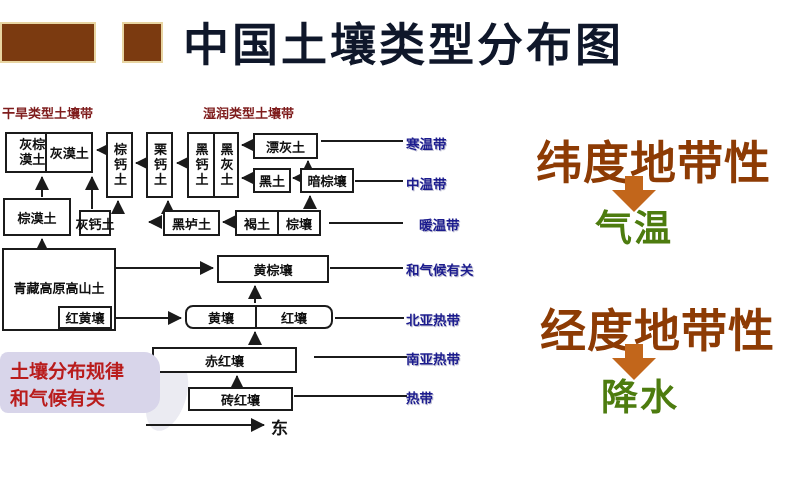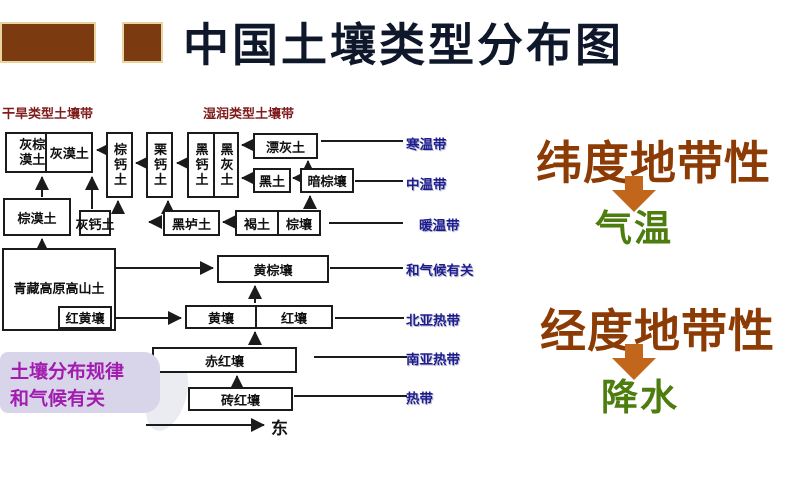--- a/index.html
+++ b/index.html
@@ -25,21 +25,21 @@
   .wrap{white-space:normal;text-align:center;line-height:1.15;font-size:13px;}
   .vbox,.vcell{writing-mode:vertical-rl;text-orientation:upright;letter-spacing:2px;}
   .belt-label{position:absolute;font-size:13px;font-weight:700;color:#7f1d1d;z-index:2;white-space:nowrap;}
   .zone-label{position:absolute;left:406px;font-size:13.5px;font-weight:700;color:#1c1c8e;
               text-shadow:1px 1px 0 rgba(140,140,175,.55);z-index:2;white-space:nowrap;}
   #east-label{position:absolute;left:271px;top:414px;font-size:17px;font-weight:700;color:#111;z-index:2;}
 
   
   #note-box{position:absolute;left:0;top:352px;width:160px;height:61px;background:#d8d5ea;
             border-radius:8px 16px 16px 8px;z-index:2;padding:7px 0 0 10px;box-sizing:border-box;}
-  #note-box .note-line{display:block;color:#a21caf;font-size:19px;font-weight:700;line-height:1.4;}
+  #note-box .note-line{display:block;color:#b91c1c;font-size:19px;font-weight:700;line-height:1.4;}
   #swoosh{position:absolute;left:148px;top:360px;width:38px;height:72px;background:#ebebf2;
           border-radius:50%;transform:rotate(18deg);z-index:0;}
 
   
   .panel-heading{position:absolute;margin:0;font-size:46px;font-weight:700;color:#8d3b04;
                  letter-spacing:1px;white-space:nowrap;z-index:2;}
   .panel-result{position:absolute;margin:0;font-size:37px;font-weight:700;color:#4d7c0f;
                 letter-spacing:2px;white-space:nowrap;z-index:2;}
   .down-arrow{position:absolute;width:44px;height:36px;z-index:2;}
   .down-arrow .stem{position:absolute;left:13px;top:0;width:18px;height:15px;background:#c2661b;}
@@ -132,21 +132,21 @@
     <div class="cell" style="width:43px;">棕壤</div>
   </div>
 
   <div class="box" style="left:2px;top:248px;width:114px;height:83px;align-items:flex-start;padding-top:28px;">
     <span>青藏高原高山土</span>
     <div class="box" style="left:54px;top:56px;width:54px;height:23px;">红黄壤</div>
   </div>
 
   <div class="box" style="left:217px;top:255px;width:112px;height:28px;">黄棕壤</div>
 
-  <div class="box split" style="left:185px;top:305px;width:148px;height:24px;">
+  <div class="box split" style="left:185px;top:305px;width:148px;height:24px;border-radius:8px;">
     <div class="cell" style="width:68px;">黄壤</div>
     <div class="cell" style="width:76px;">红壤</div>
   </div>
 
   <div class="box" style="left:152px;top:347px;width:145px;height:26px;">赤红壤</div>
 
   <div class="box" style="left:188px;top:387px;width:105px;height:24px;">砖红壤</div>
 
   <div class="zone-label" style="top:133px;">寒温带</div>
   <div class="zone-label" style="top:173px;">中温带</div>

